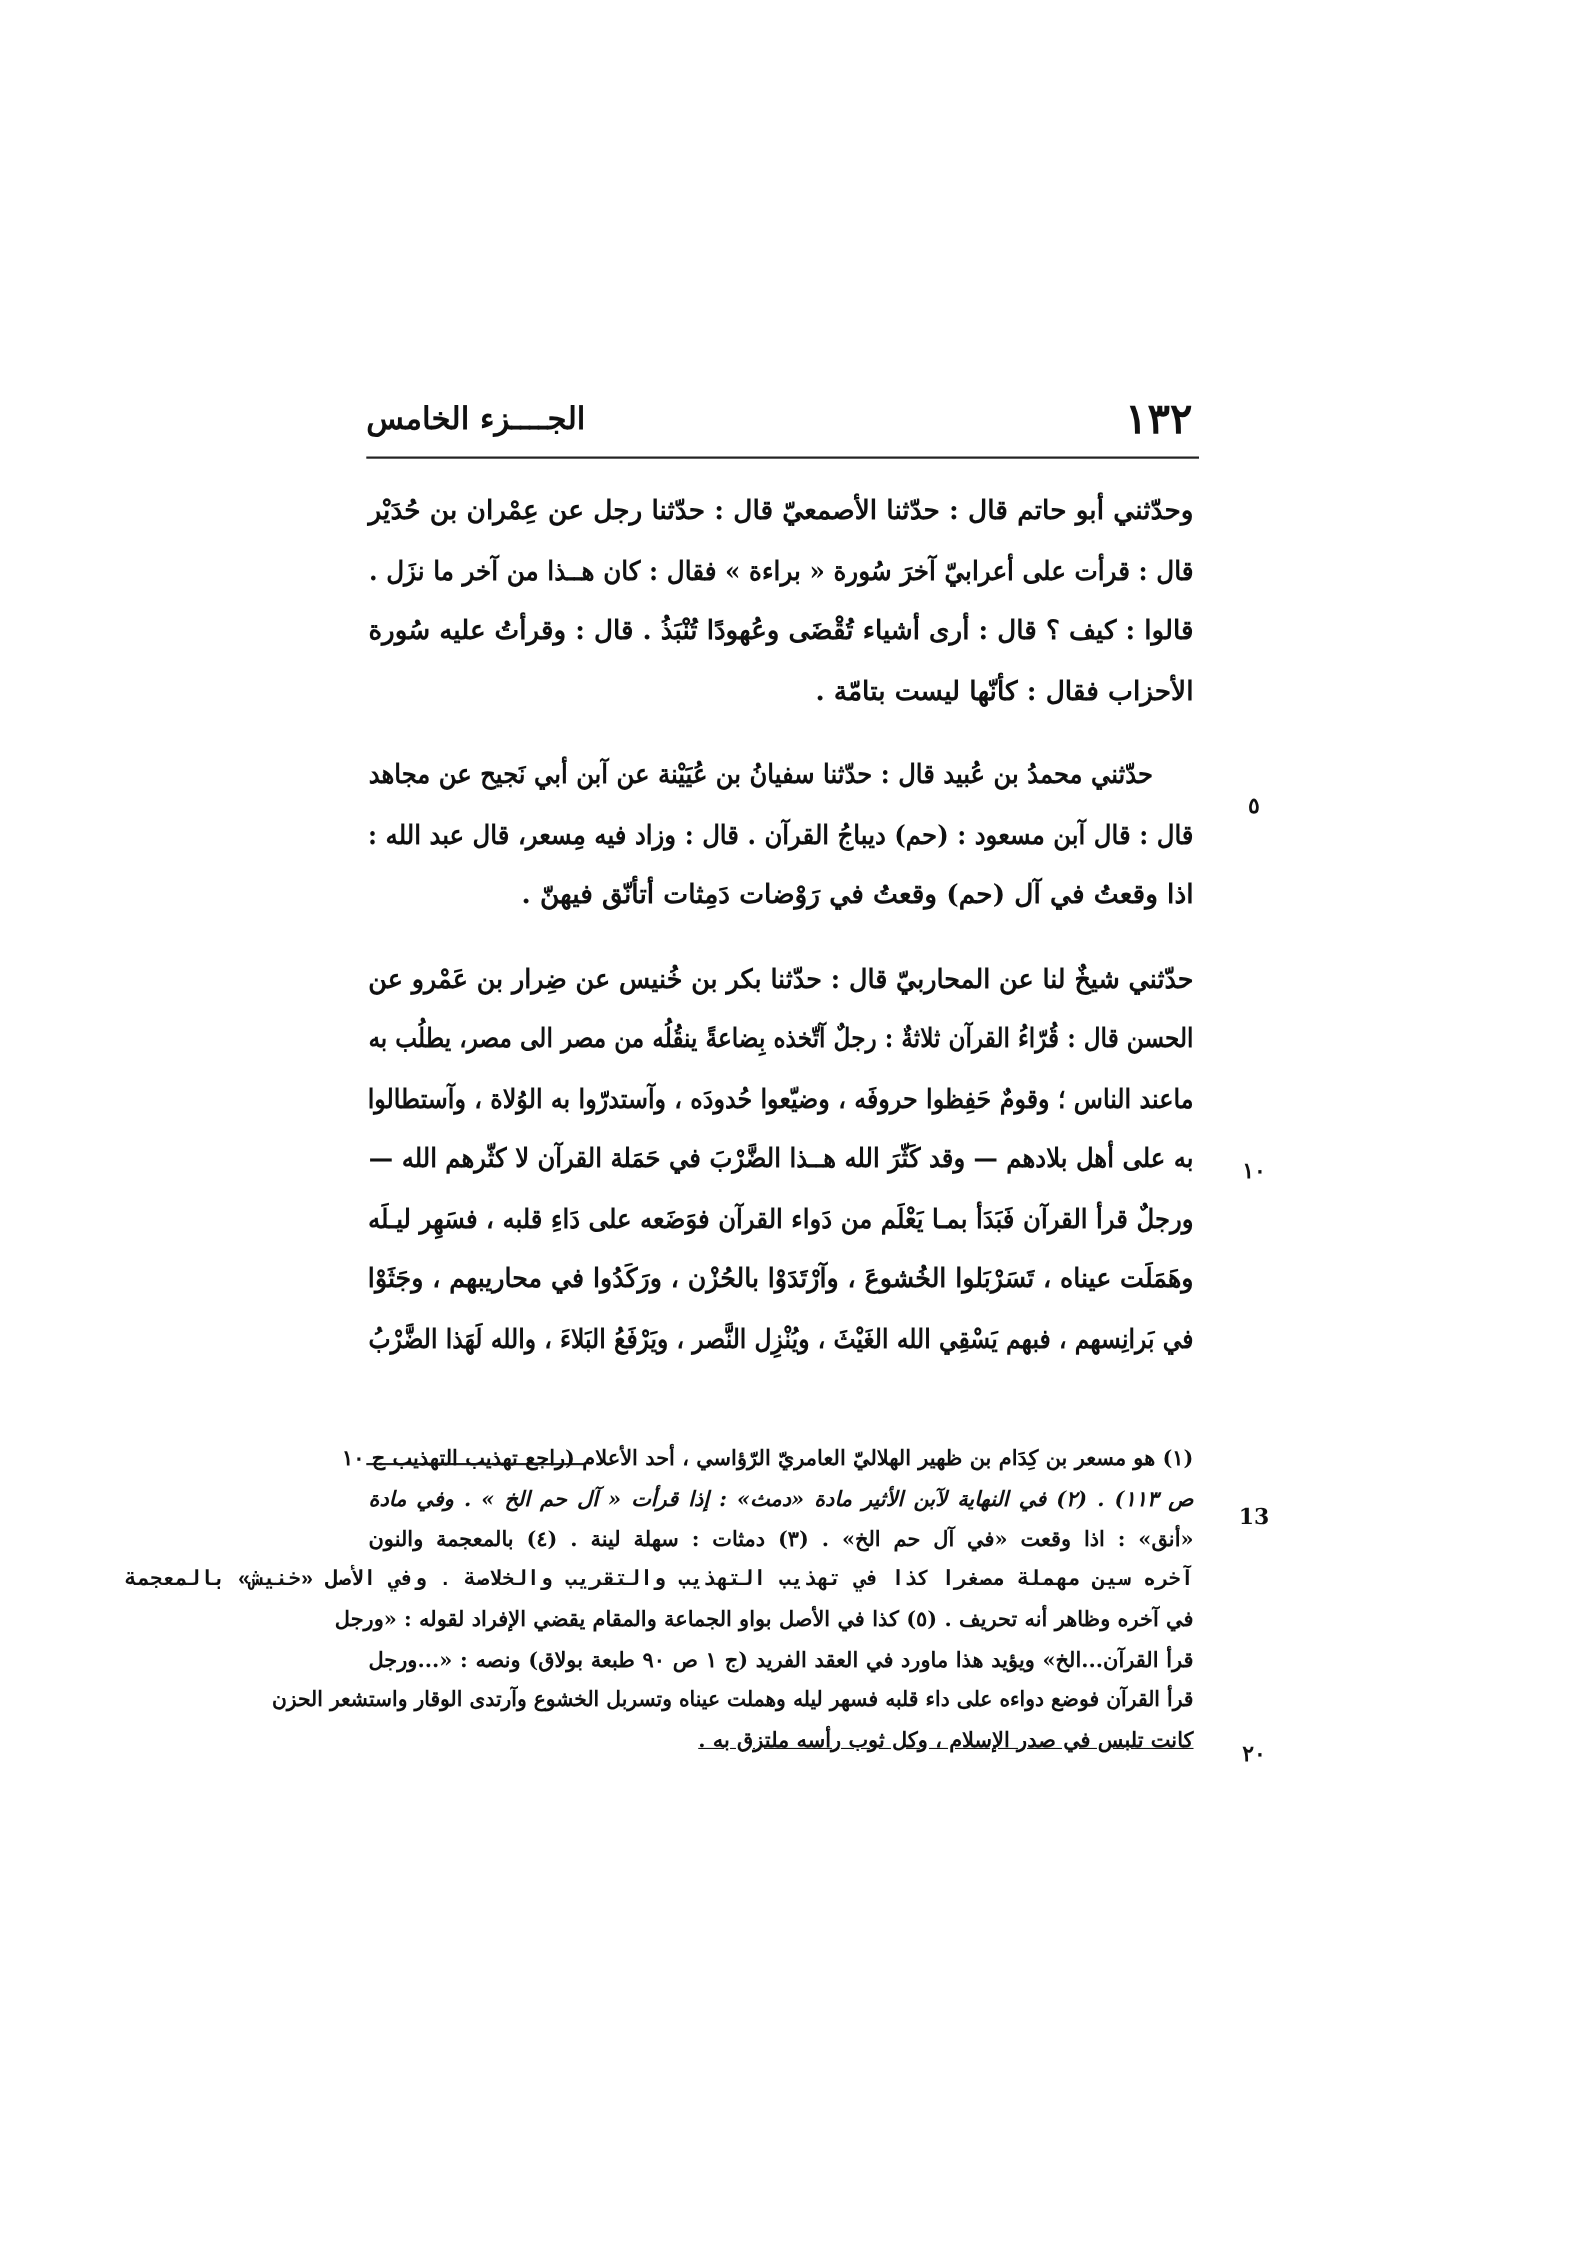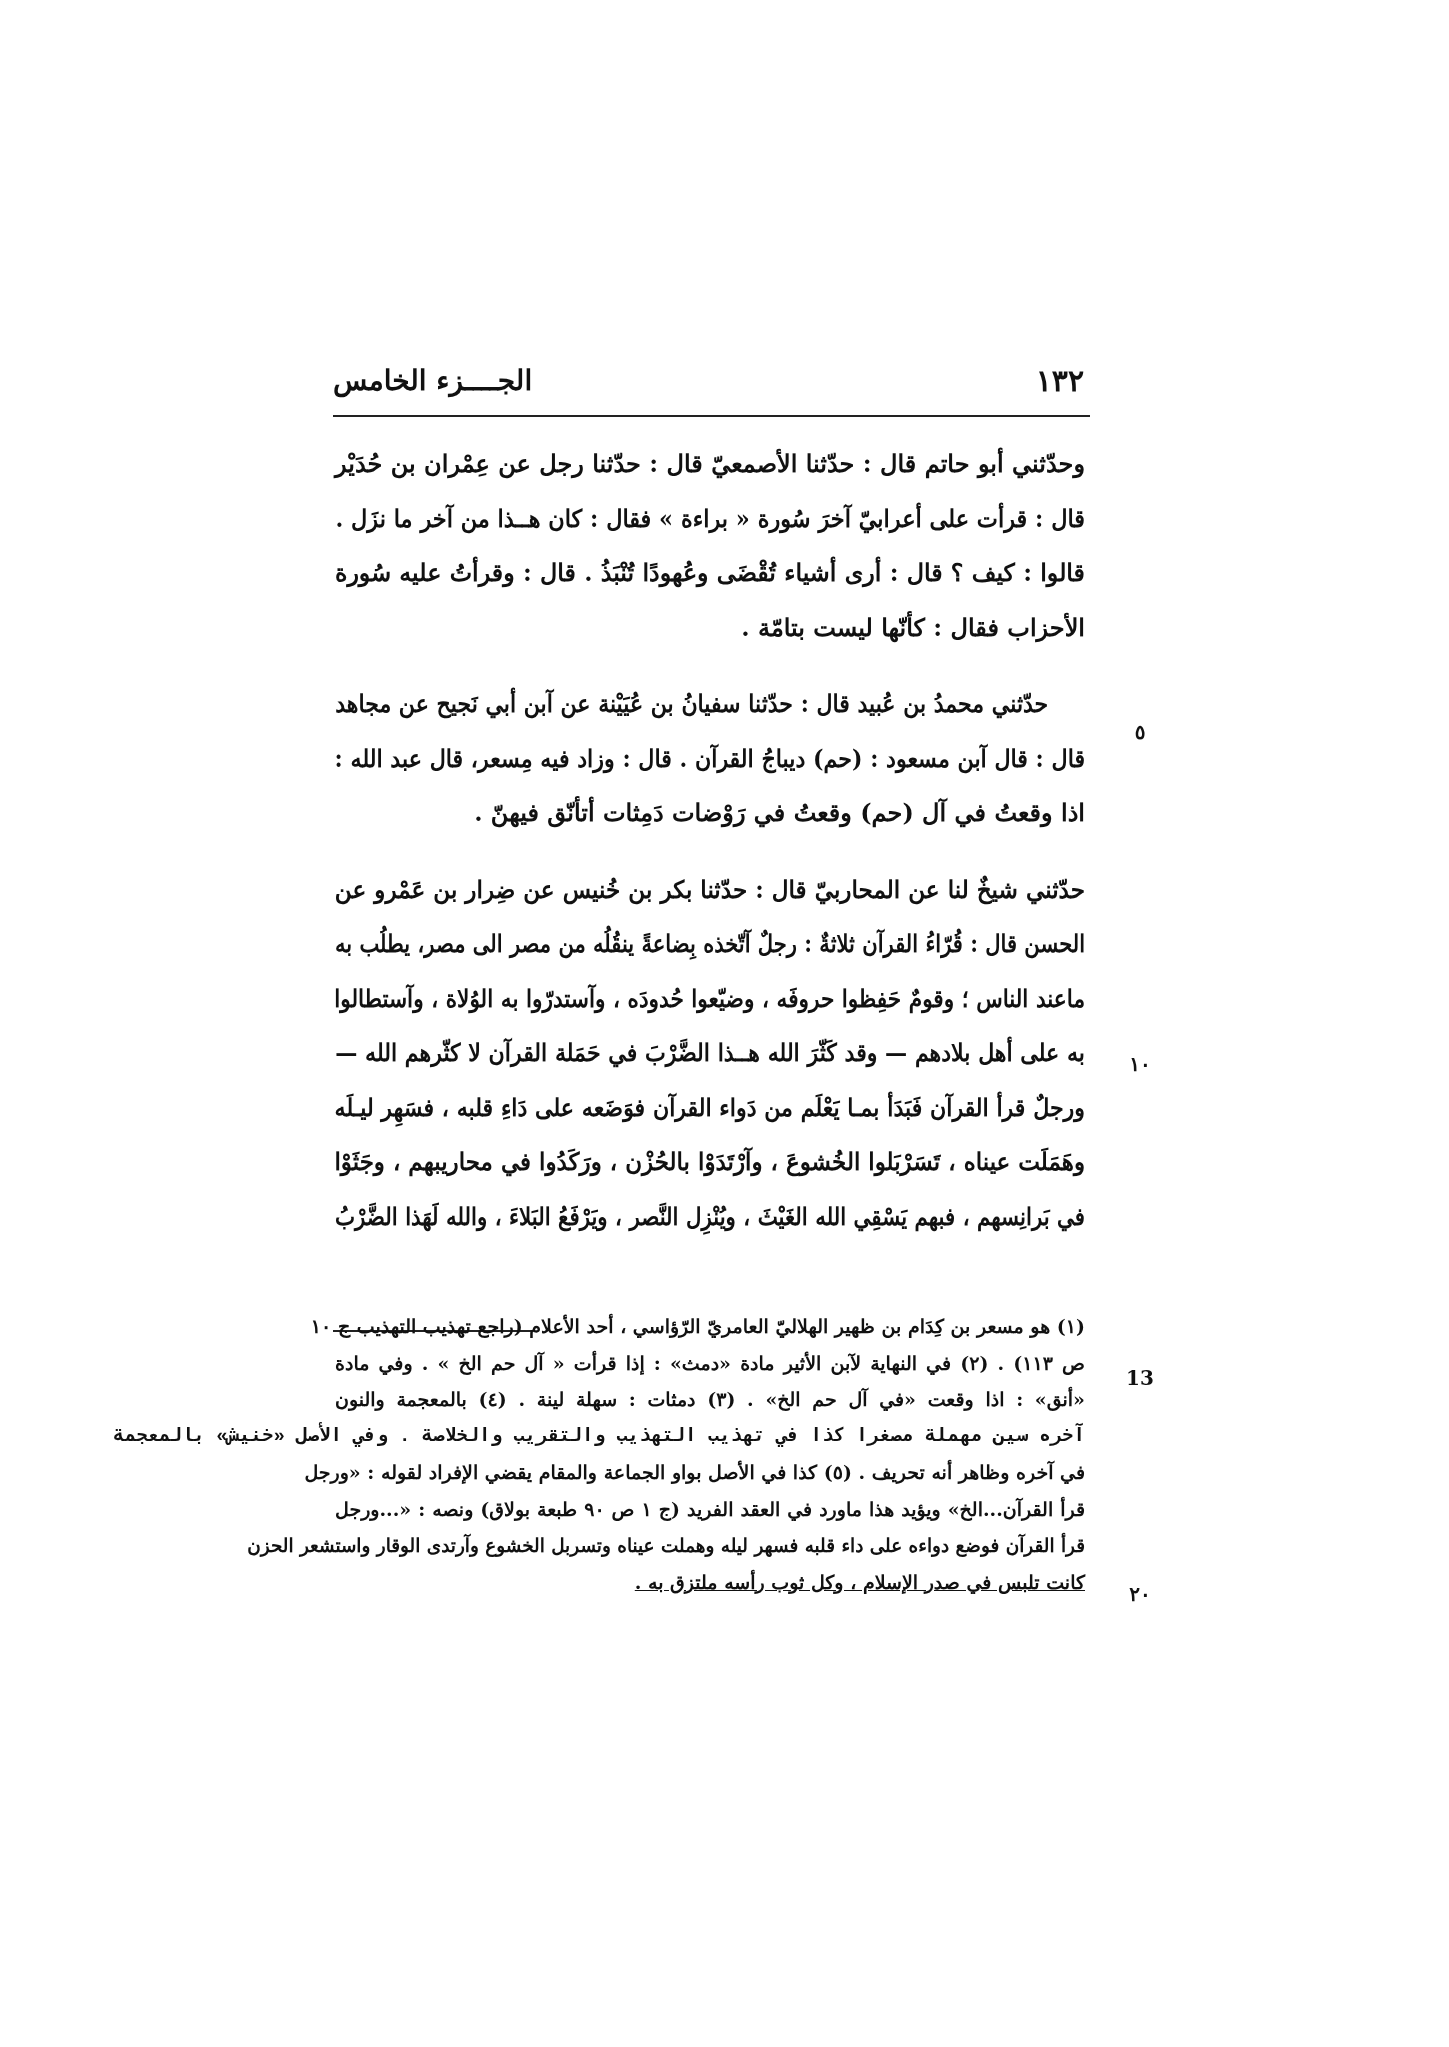--- a/index.html
+++ b/index.html
@@ -26,21 +26,21 @@
       top: 358px;
       left: 333px;
       width: 757px;
       height: 46px;
       direction: rtl;
     }
     .page-number {
       position: absolute;
       right: 6px;
       top: 0;
-      font-size: 30px;
+      font-size: 38px;
       font-weight: bold;
       line-height: 46px;
     }
     .part-title {
       position: absolute;
       left: 0; right: 0;
       top: 0;
       text-align: left;
       font-size: 28px;
       line-height: 46px;
@@ -164,21 +164,21 @@
       <span class="line" style="display: block; transform-origin: right center; transform: scaleX(0.923);">ورجلٌ قرأ القرآن فَبَدَأ بمـا يَعْلَم من دَواء القرآن فوَضَعه على دَاءِ قلبه ، فسَهِر ليـلَه</span>
       <span class="line" style="display: block; transform-origin: right center; transform: scaleX(0.958);">وهَمَلَت عيناه ، تَسَرْبَلوا الخُشوعَ ، وآرْتَدَوْا بالحُزْن ، ورَكَدُوا في محاريبهم ، وجَثَوْا</span>
       <span class="line" style="display: block; transform-origin: right center; transform: scaleX(0.889);">في بَرانِسهم ، فبهم يَسْقِي الله الغَيْثَ ، ويُنْزِل النَّصر ، ويَرْفَعُ البَلاءَ ، والله لَهَذا الضَّرْبُ</span>
     </div>
   </div>
 
   <div class="fn-rule"></div>
 
   <div class="footnotes">
     <span class="line" style="display: block;">(١) هو مسعر بن كِدَام بن ظهير الهلاليّ العامريّ الرّؤاسي ، أحد الأعلام (راجع تهذيب التهذيب ج ١٠</span>
-    <span class="line" style="display: block;">ص ١١٣) .      (٢) في النهاية لآبن الأثير مادة «دمث» : إذا قرأت « آل حم الخ » . وفي مادة</span>
+    <span class="line" style="display: block; font-style: italic;">ص ١١٣) .      (٢) في النهاية لآبن الأثير مادة «دمث» : إذا قرأت « آل حم الخ » . وفي مادة</span>
     <span class="line" style="display: block;">«أنق» : اذا وقعت «في آل حم الخ» .      (٣) دمثات : سهلة لينة .      (٤) بالمعجمة والنون</span>
     <span class="line" style="display: block; font-family: Liberation Mono, monospace;">آخره سين مهملة مصغرا كذا في تهذيب التهذيب والتقريب والخلاصة . وفي الأصل «خنيش» بالمعجمة</span>
     <span class="line" style="display: block;">في آخره وظاهر أنه تحريف .      (٥) كذا في الأصل بواو الجماعة والمقام يقضي الإفراد لقوله : «ورجل</span>
     <span class="line" style="display: block;">قرأ القرآن...الخ» ويؤيد هذا ماورد في العقد الفريد (ج ١ ص ٩٠ طبعة بولاق) ونصه : «...ورجل</span>
     <span class="line" style="display: block; transform-origin: right center; transform: scaleX(0.969);">قرأ القرآن فوضع دواءه على داء قلبه فسهر ليله وهملت عيناه وتسربل الخشوع وآرتدى الوقار واستشعر الحزن</span>
     <span class="line last" style="display: block;">كانت تلبس في صدر الإسلام ، وكل ثوب رأسه ملتزق به .</span>
   </div>
 
 </div>
 

